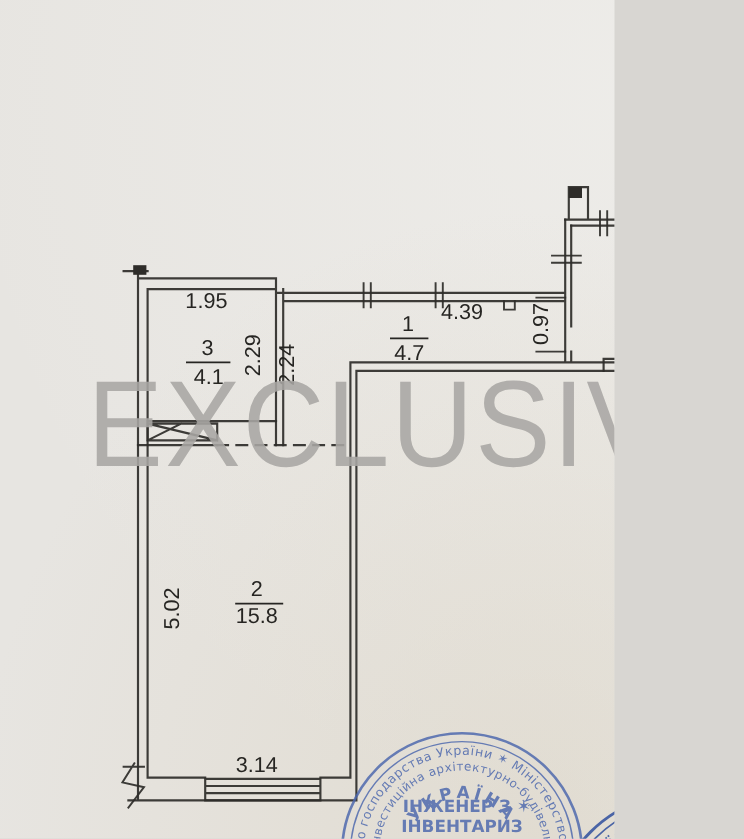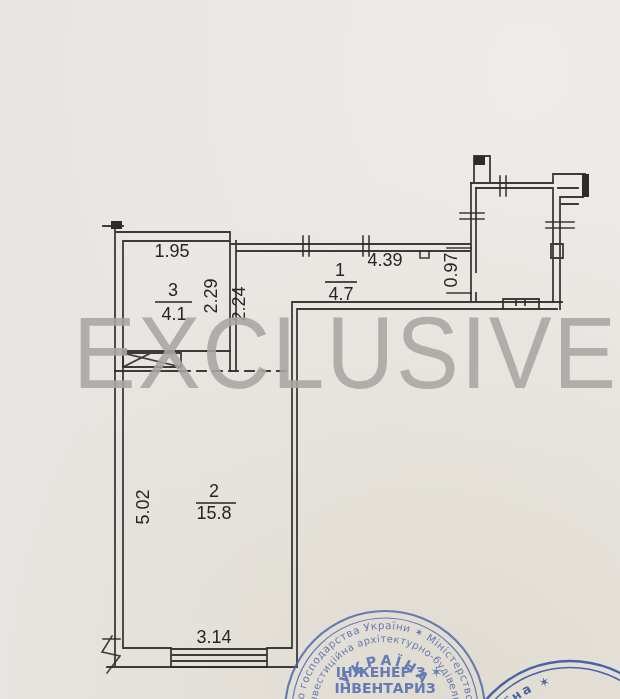--- a/index.html
+++ b/index.html
@@ -1,17 +1,17 @@
 <!DOCTYPE html>
 <html><head>
 <meta charset="utf-8">
 <style>
   html,body { margin:0; padding:0; background:#d8d6d2; }
   .screen {
-    position:relative; width:620px; height:699px; overflow:hidden;
+    position:relative; width:512px; height:699px; overflow:hidden;
     font-family:"Liberation Sans", sans-serif;
   }
   .screen svg { position:absolute; left:0; top:0; }
   .dims text {
     font-family:"Liberation Sans", sans-serif;
     font-size:18px;
   }
   .stamp text { font-family:"DejaVu Sans", sans-serif; }
   .watermark {
     font-family:"Liberation Sans", sans-serif;

